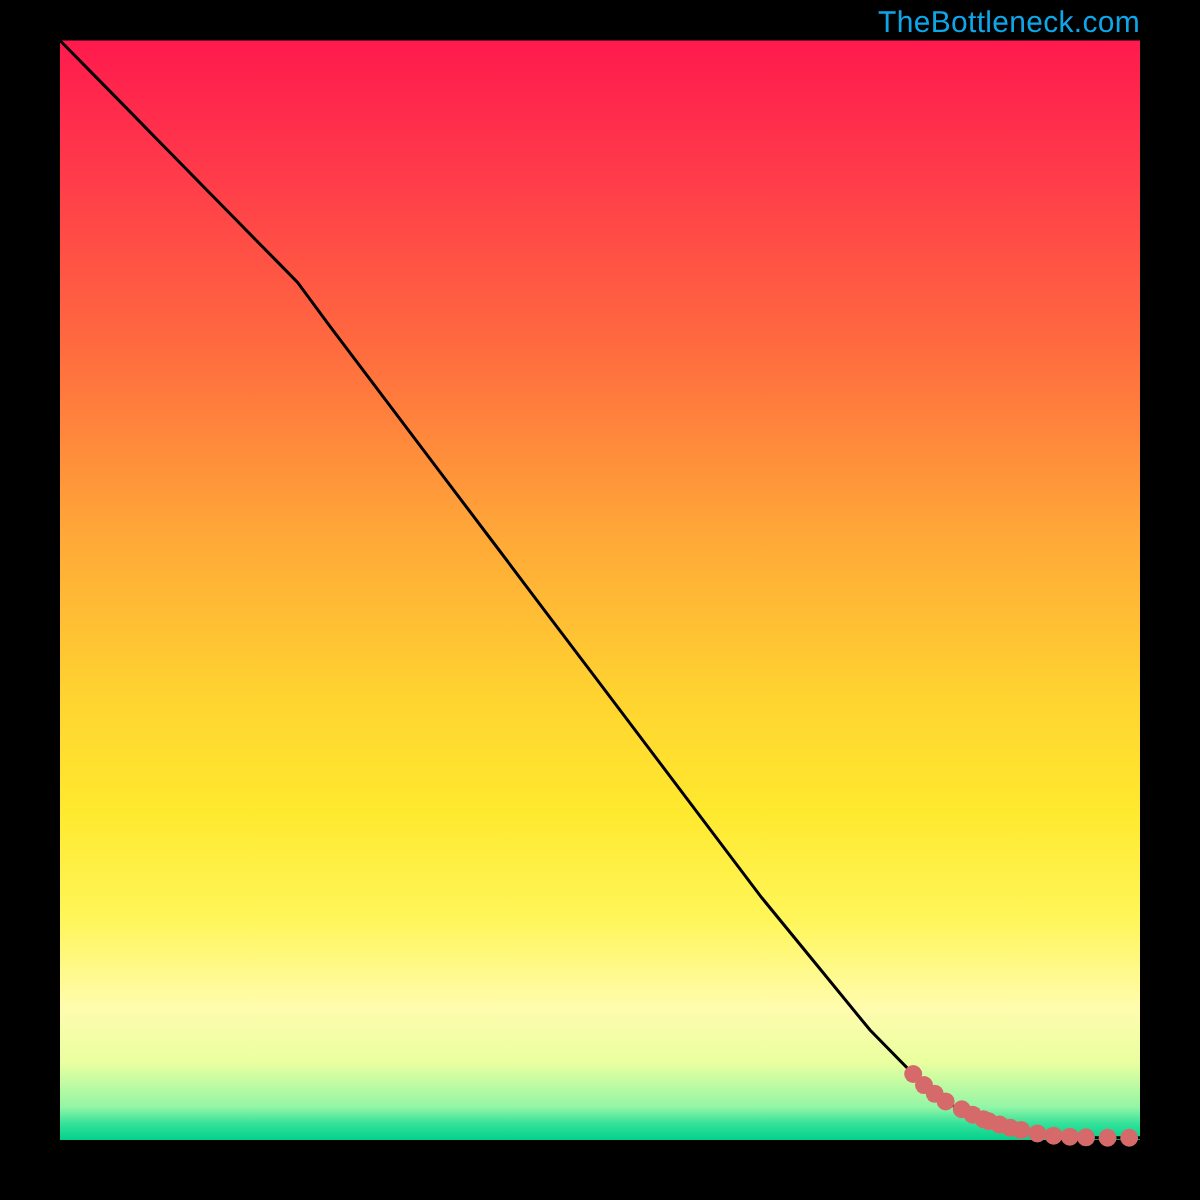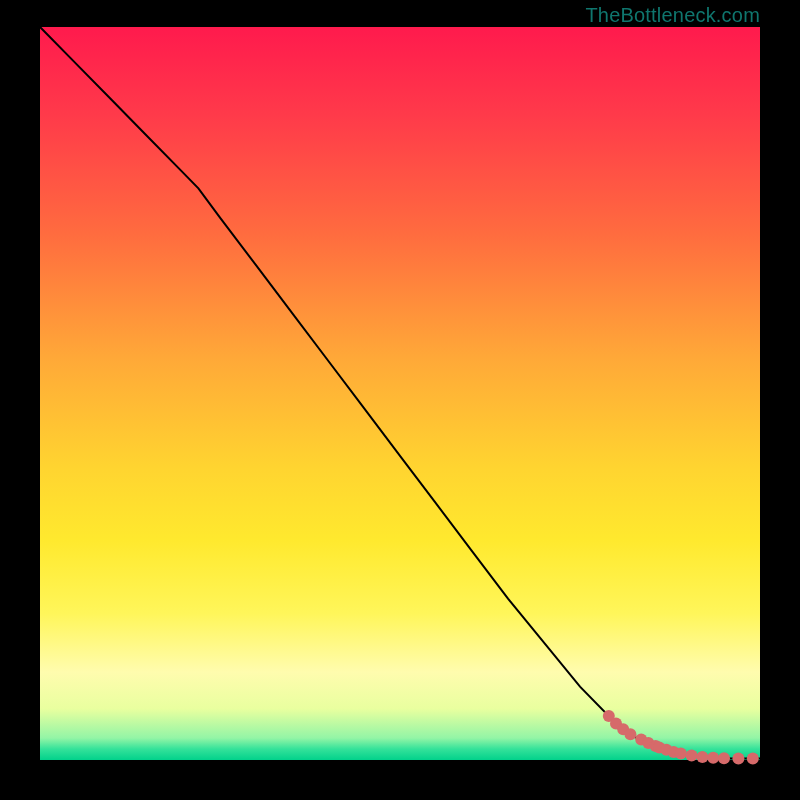--- a/index.html
+++ b/index.html
@@ -37,21 +37,21 @@
       #e9ff9f 93%,
       #93f5a6 97%,
       #34e29a 98.5%,
       #02d18b 100%
     );
   }
   .source {
     position: absolute;
     top: 4px;
     right: 40px;
-    color: #0f766e;
+    color: #0ea5e9;
     font-size: 20px;
     font-weight: 500;
     letter-spacing: 0.2px;
   }
   svg.overlay {
     position: absolute;
     left: 0;
     top: 0;
     width: 720px;
     height: 733px;

